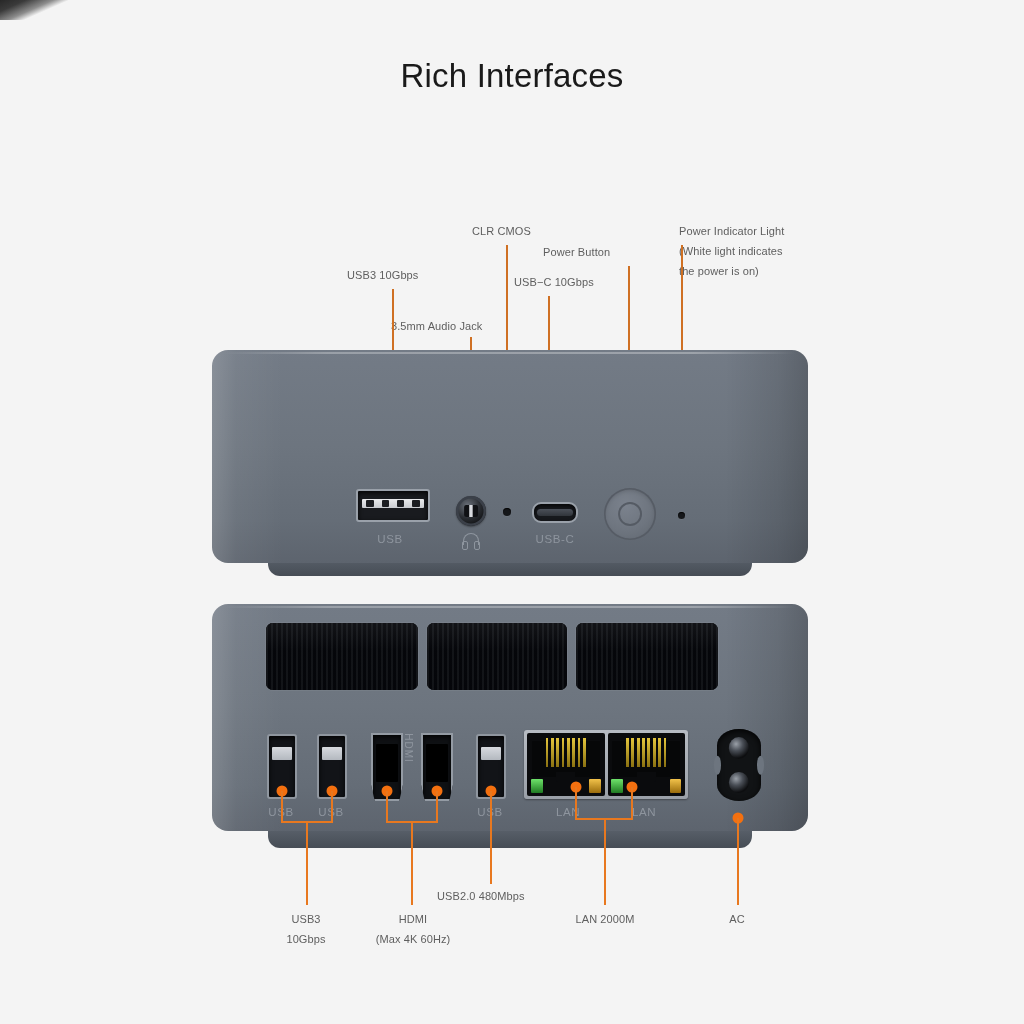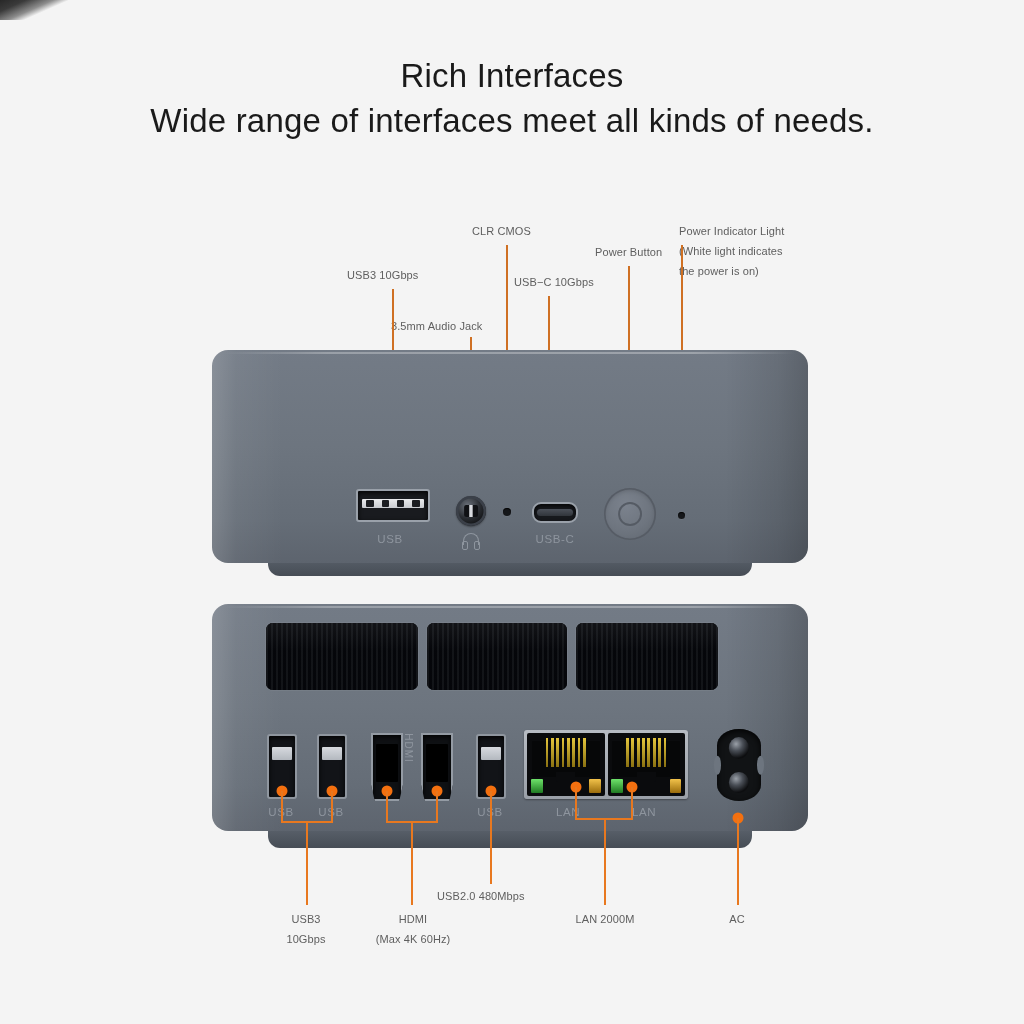--- a/index.html
+++ b/index.html
@@ -236,32 +236,31 @@
 </style>
 </head>
 <body>
 
 <div id="stage">
 
   <div class="corner-artifact"></div>
 
   <div class="heading-wrap">
     <div class="title-1">Rich Interfaces</div>
-    <div class="title-2">Wide range of interfaces meet all kinds of needs.</div>
   </div>
 
   <div class="callout" style="left:347px; top:265px;">USB3 10Gbps</div>
 
   <div class="callout" style="left:391px; top:316px;">3.5mm Audio Jack</div>
 
   <div class="callout" style="left:472px; top:221px;">CLR CMOS</div>
 
   <div class="callout" style="left:514px; top:272px;">USB−C 10Gbps</div>
 
-  <div class="callout" style="left:595px; top:242px;">Power Button</div>
+  <div class="callout" style="left:543px; top:242px;">Power Button</div>
 
   <div class="callout" style="left:679px; top:221px;">Power Indicator Light
 (White light indicates
 the power is on)</div>
 
   <div class="lead-v" style="left:392px; top:289px;  height:190px;"></div>
   <div class="lead-v" style="left:470px; top:337px;  height:149px;"></div>
   <div class="lead-v" style="left:506px; top:245px;  height:253px;"></div>
   <div class="lead-v" style="left:548px; top:296px;  height:186px;"></div>
   <div class="lead-v" style="left:628px; top:266px;  height:208px;"></div>

